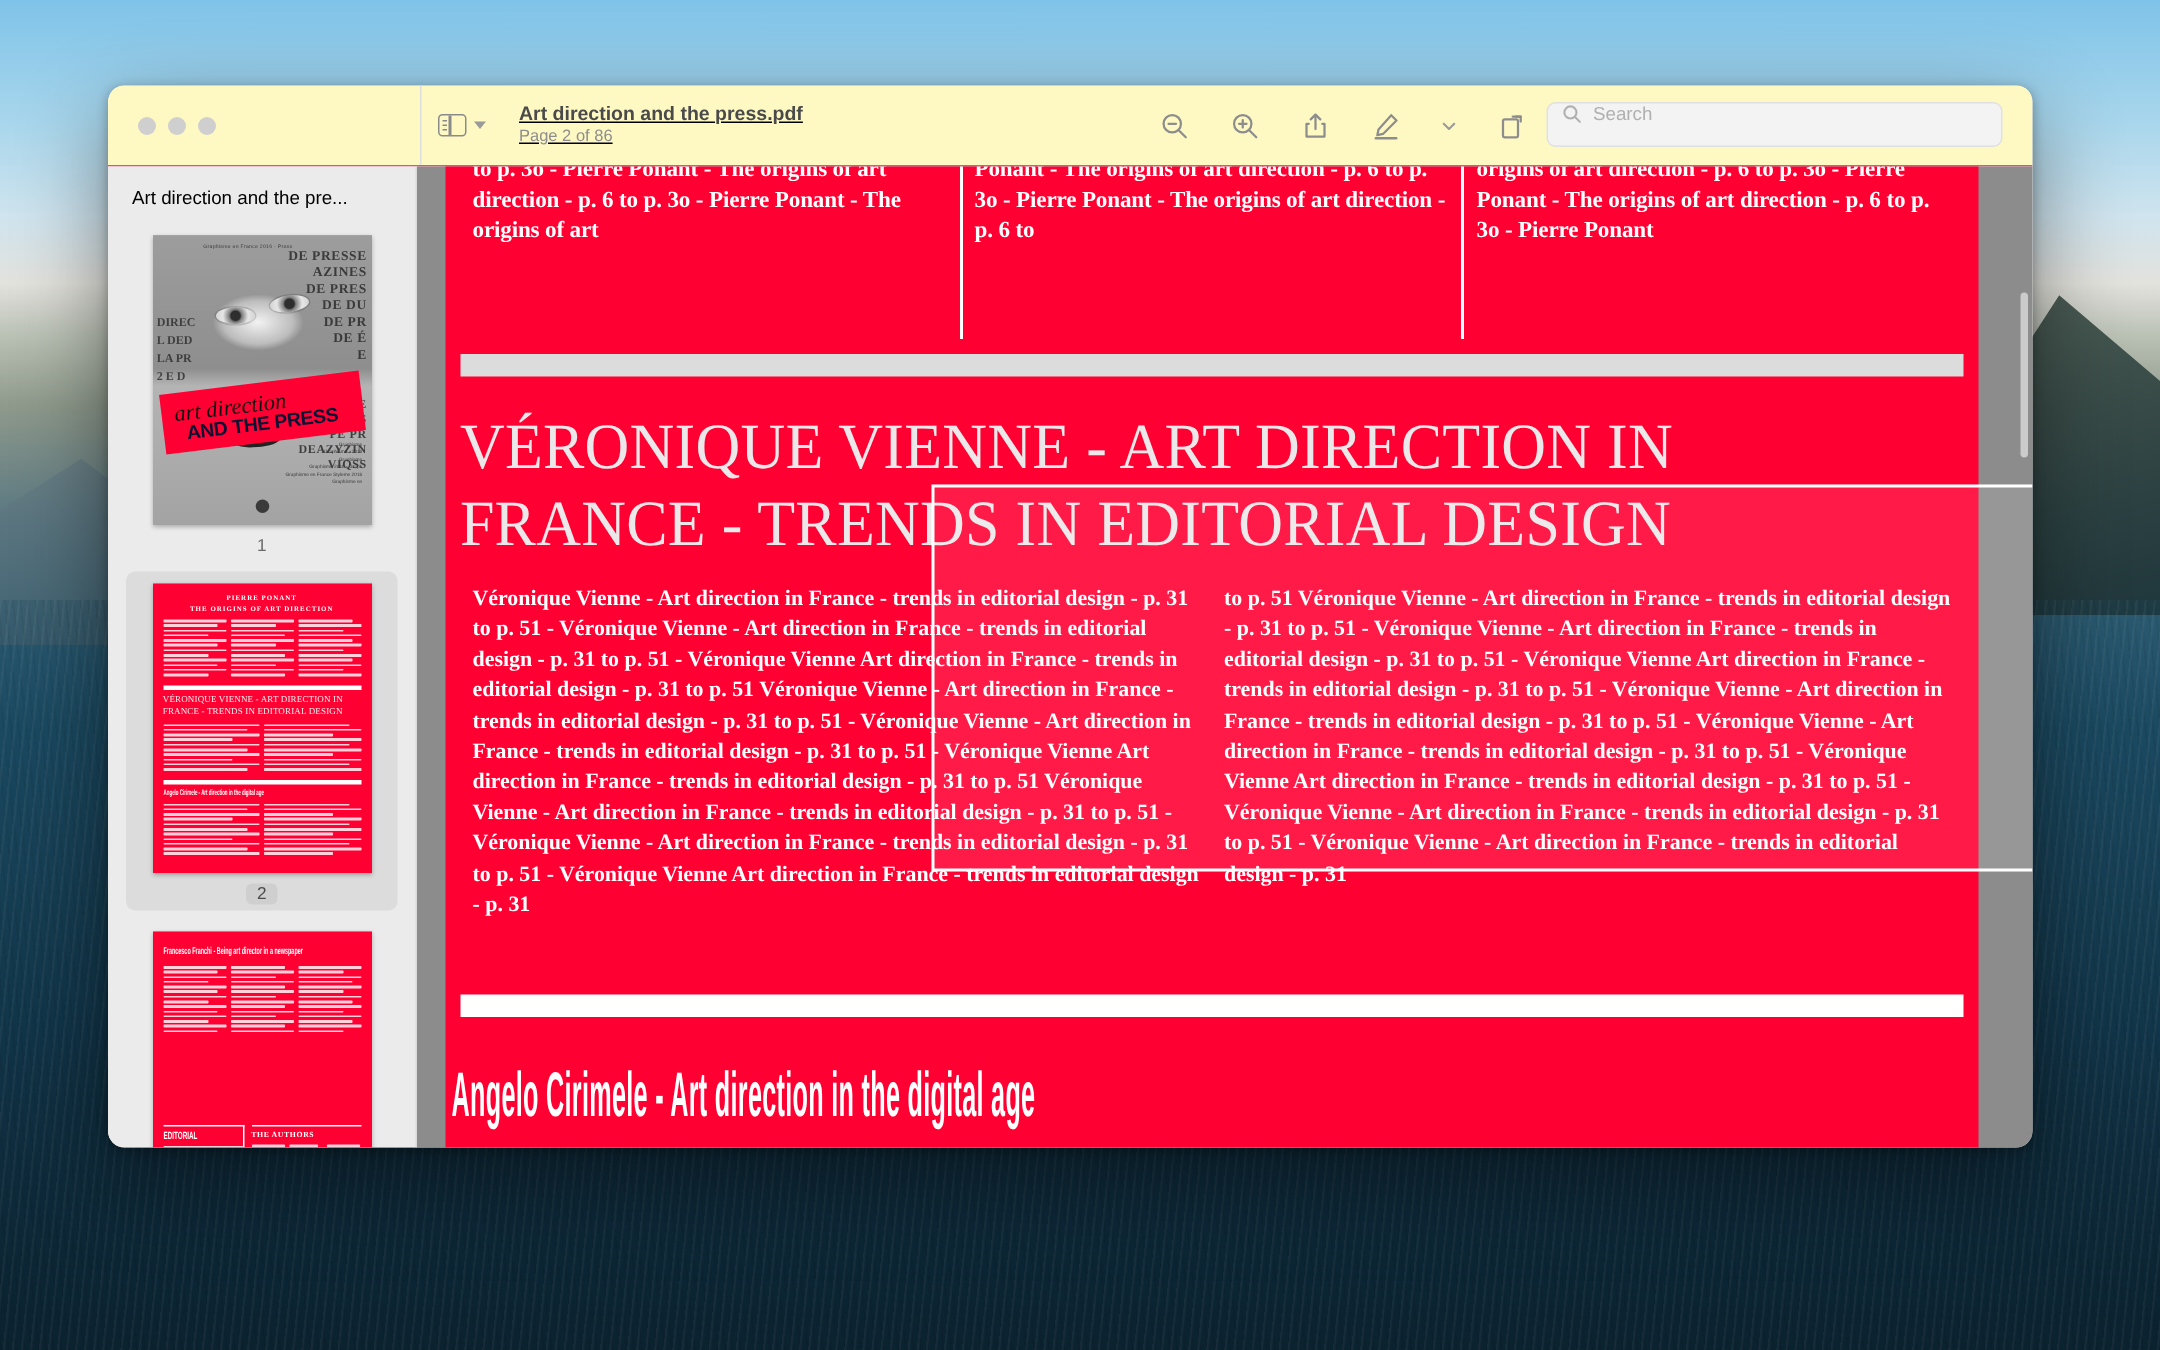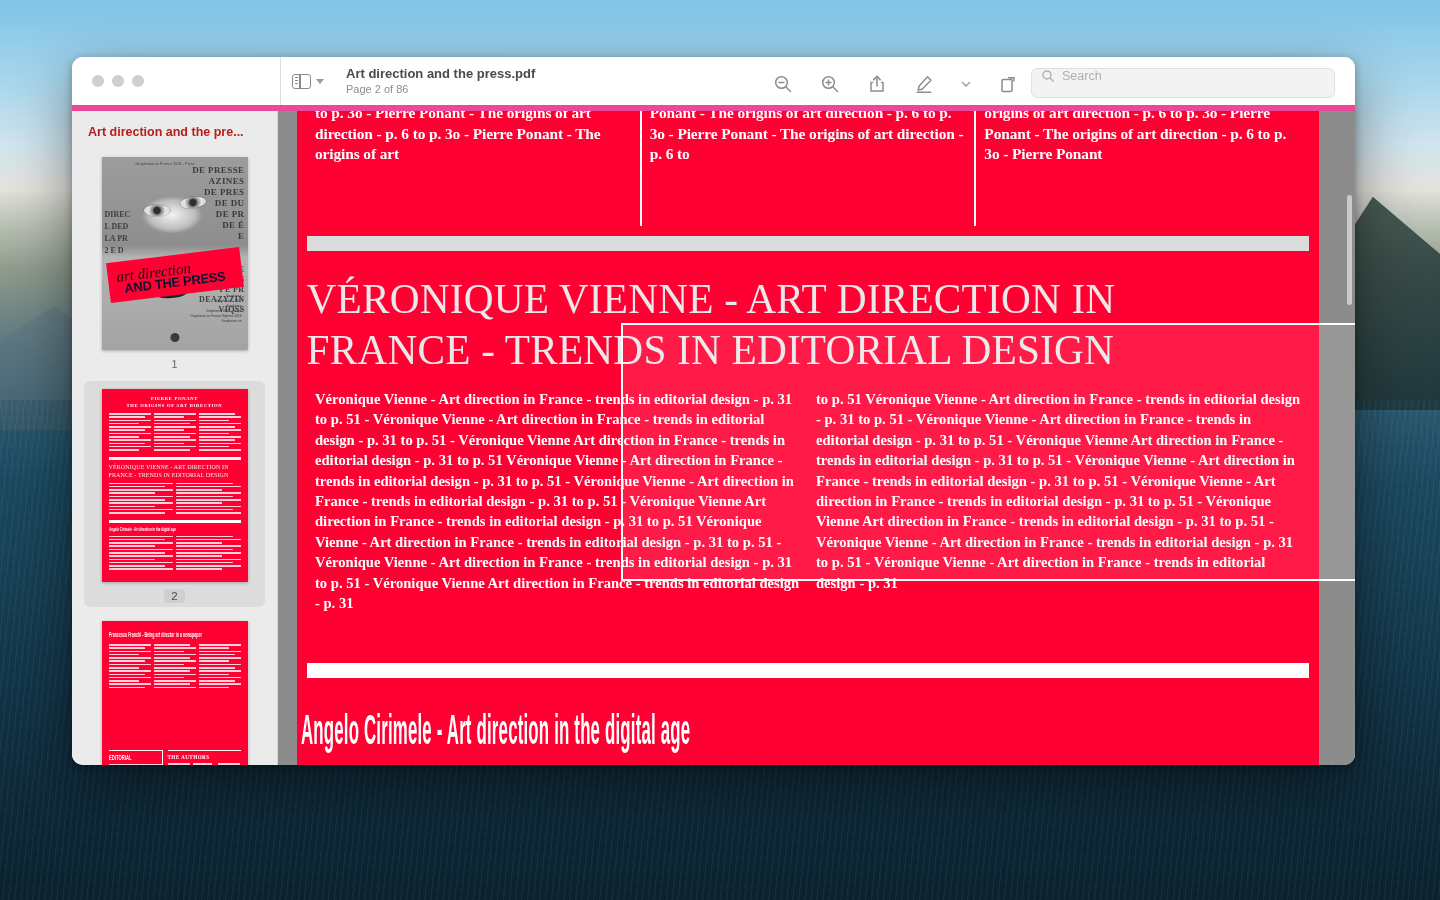--- a/index.html
+++ b/index.html
@@ -65,24 +65,25 @@
     border-radius: 11px;
     overflow: hidden;
     box-shadow: 0 22px 60px rgba(0,0,0,.45), 0 2px 8px rgba(0,0,0,.3);
     background: #ebebeb;
     display: flex; flex-direction: column;
   }
 
   
   #titlebar {
     height: 54px; flex: 0 0 54px;
-    background: #ffffff;
+    background: #fef9c3;
     display: flex; align-items: center;
     position: relative;
-    border-bottom: 6px solid #ec4899;
+    border-bottom: 1px solid #ec4899;
+    text-decoration: underline;
   }
   #traffic { display: flex; gap: 8px; padding-left: 20px; width: 208px; align-items: center; }
   .light { width: 12px; height: 12px; border-radius: 50%; background: #cfcfcf; }
 
   #tb-sep { position: absolute; left: 208px; top: 0; bottom: 0; width: 1px; background: #dedede; }
 
   #sidebar-toggle {
     display: flex; align-items: center; gap: 5px;
     margin-left: 12px;
   }
@@ -123,21 +124,21 @@
   #body { flex: 1 1 auto; display: flex; min-height: 0; }
 
   #sidebar {
     width: 206px; flex: 0 0 206px;
     background: #ebebeb;
     border-right: 1px solid #d9d9d9;
     overflow: hidden;
     position: relative;
   }
   #sidebar-title {
-    font-size: 12.5px; font-weight: bold; color: #b91c1c;
+    font-size: 12.5px; font-weight: normal; color: #000000;
     padding: 14px 12px 10px 16px;
     white-space: nowrap;
   }
   .thumb-cell {
     padding: 8px 0 4px 0;
     display: flex; flex-direction: column; align-items: center;
     margin: 0 12px 6px 12px;
     border-radius: 6px;
   }
   .thumb-cell.selected { background: #dcdcdc; }

